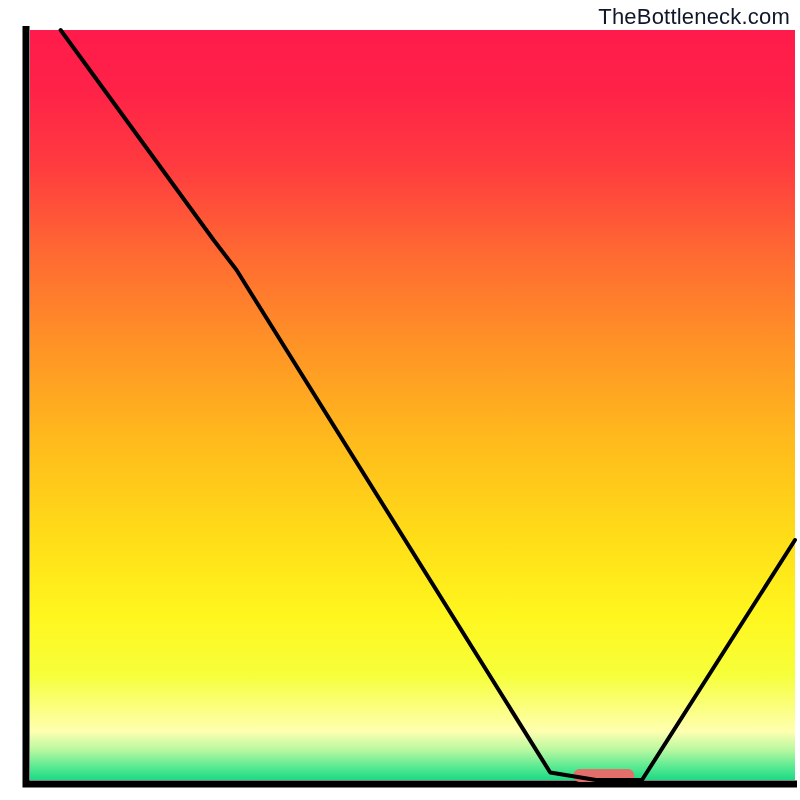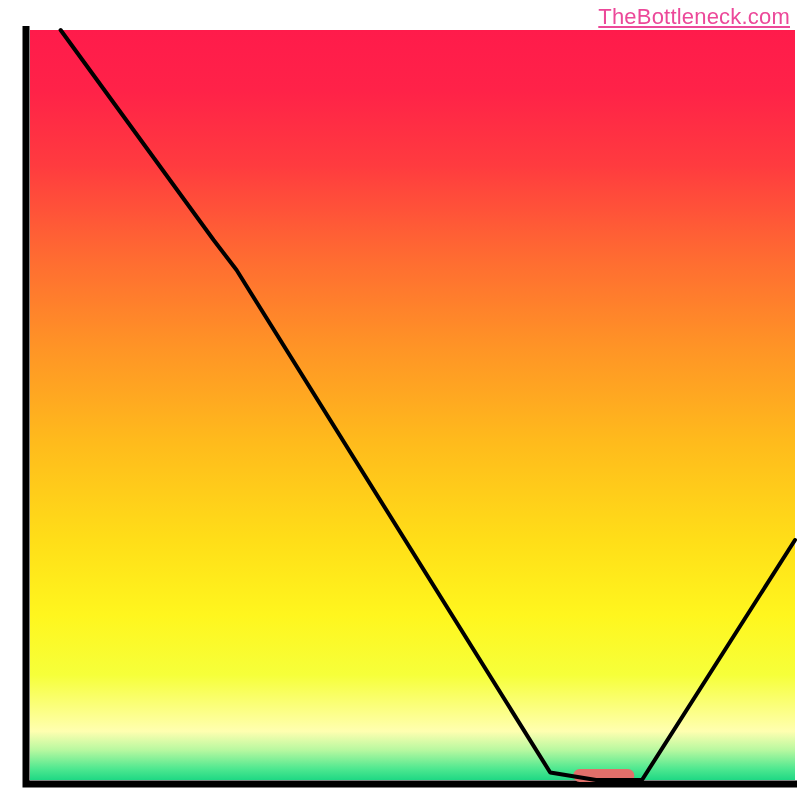--- a/index.html
+++ b/index.html
@@ -15,23 +15,22 @@
     position: relative;
     width: 800px;
     height: 800px;
   }
   .watermark {
     position: absolute;
     top: 4px;
     right: 10px;
     font-size: 22px;
     font-weight: 500;
-    color: #ec4899;
+    color: #0f172a;
     letter-spacing: 0.2px;
-    text-decoration: underline;
   }
   svg {
     display: block;
   }
 </style>
 </head>
 <body>
 
 <div class="wrap">
   <div class="watermark">TheBottleneck.com</div>

